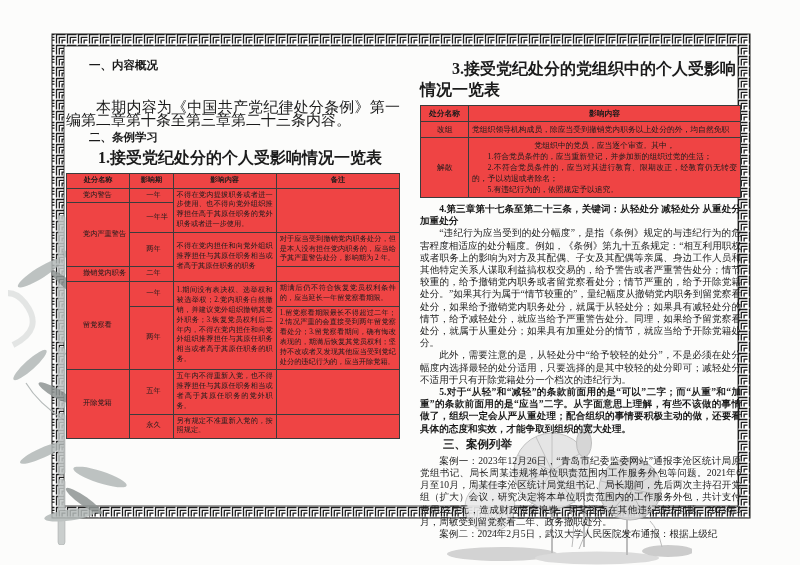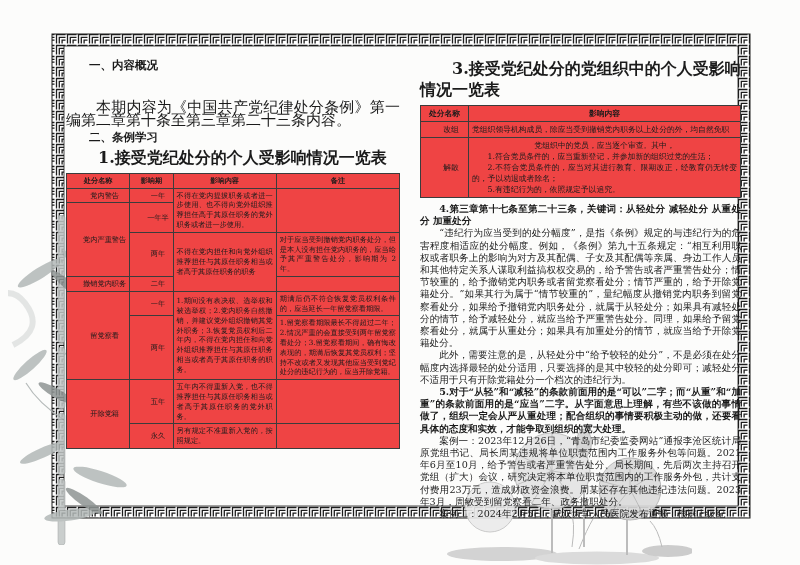--- a/index.html
+++ b/index.html
@@ -1,39 +1,39 @@
 <!DOCTYPE html>
 <html lang="zh"><head>
 <meta charset="utf-8">
 <style>
   html,body{margin:0;padding:0;}
   body{
     width:800px;height:565px;background:#fcfcfb;overflow:hidden;
     font-family:"DejaVu Serif","Liberation Serif",serif;color:#1b1b1b;
   }
-  .page{position:relative;width:692px;height:565px;}
+  .page{position:relative;width:692px;height:565px;font-family:Liberation Serif, serif;}
   svg.frame{position:absolute;left:0;top:0;z-index:1;}
   svg.decor{position:absolute;z-index:2;}
   svg.bamboo{left:8px;top:215px;}
   svg.lotus{right:0;bottom:0;}
   .col{position:absolute;top:56px;z-index:3;}
   .col.left{left:66px;width:334px;}
   .col.right{left:420px;width:321px;}
   h2.sec{font-size:11.5px;font-weight:bold;margin:2px 0 3px;text-indent:2em;}
   p.body{margin:0;text-indent:2em;text-align:justify;}
   .left p.body{font-size:15px;line-height:13.4px;margin-top:28px;}
   .right p.body{font-size:9.6px;line-height:12.2px;}
   p.tbl-caption{margin:3px 0 4px;font-weight:bold;font-size:16px;text-indent:2em;}
   .bold{font-weight:bold;}
   table{border-collapse:collapse;width:100%;background:#ef4444;}
   td,th{border:1px solid #3c3c3c;padding:2px 3px;vertical-align:middle;}
   th{font-weight:bold;text-align:center;}
   table.t1{font-size:7.2px;line-height:9.8px;margin-bottom:4px;}
   table.t2{font-size:7.8px;line-height:11px;margin-bottom:5px;}
-  .ctr{text-align:center;padding-left:16px;}
+  .ctr{text-align:left;padding-left:16px;}
   .imp{text-align:justify;}
   .item{text-indent:2em;text-align:justify;}
   .intro{text-align:center;}
 </style>
 </head>
 <body>
 
 <div class="page">
 
   <svg class="frame" width="800" height="565" viewBox="0 0 800 565">
@@ -188,17 +188,18 @@
           <div class="item">5.有违纪行为的，依照规定予以追究。</div>
         </td>
       </tr>
     </tbody>
       </table>
 
     <p class="body bold">4.第三章第十七条至第二十三条，关键词：从轻处分 减轻处分 从重处分 加重处分</p>
     <p class="body">“违纪行为应当受到的处分幅度”，是指《条例》规定的与违纪行为的危害程度相适应的处分幅度。例如，《条例》第九十五条规定：“相互利用职权或者职务上的影响为对方及其配偶、子女及其配偶等亲属、身边工作人员和其他特定关系人谋取利益搞权权交易的，给予警告或者严重警告处分；情节较重的，给予撤销党内职务或者留党察看处分；情节严重的，给予开除党籍处分。”如果其行为属于“情节较重的”，量纪幅度从撤销党内职务到留党察看处分，如果给予撤销党内职务处分，就属于从轻处分；如果具有减轻处分的情节，给予减轻处分，就应当给予严重警告处分。同理，如果给予留党察看处分，就属于从重处分；如果具有加重处分的情节，就应当给予开除党籍处分。</p>
     <p class="body">此外，需要注意的是，从轻处分中“给予较轻的处分”，不是必须在处分幅度内选择最轻的处分适用，只要选择的是其中较轻的处分即可；减轻处分不适用于只有开除党籍处分一个档次的违纪行为。</p>
     <p class="body bold">5.对于“从轻”和“减轻”的条款前面用的是“可以”二字；而“从重”和“加重”的条款前面用的是“应当”二字。从字面意思上理解，有些不该做的事情做了，组织一定会从严从重处理；配合组织的事情要积极主动的做，还要看具体的态度和实效，才能争取到组织的宽大处理。</p>
-    <p class="body">案例一：2023年12月26日，“青岛市纪委监委网站”通报李沧区统计局原党组书记、局长周某违规将单位职责范围内工作服务外包等问题。2021年6月至10月，给予警告或者严重警告处分、局长期间，先后两次主持召开党组（扩大）会议，研究决定将本单位职责范围内的工作服务外包，共计支付费用23万元，造成财政资金浪费。周某还存在其他违纪违法问题。2023年3月，周敏受到留党察看二年、政务撤职处分。</p>
+    <h2 class="sec">三、案例列举</h2>
+    <p class="body">案例一：2023年12月26日，“青岛市纪委监委网站”通报李沧区统计局原党组书记、局长周某违规将单位职责范围内工作服务外包等问题。2021年6月至10月，周某任李沧区统计局党组书记、局长期间，先后两次主持召开党组（扩大）会议，研究决定将本单位职责范围内的工作服务外包，共计支付费用23万元，造成财政资金浪费。周某还存在其他违纪违法问题。2023年3月，周敏受到留党察看二年、政务撤职处分。</p>
     <p class="body">案例二：2024年2月5日，武汉大学人民医院发布通报：根据上级纪</p>
   </div>
 
 </div>
 
 </body></html>

